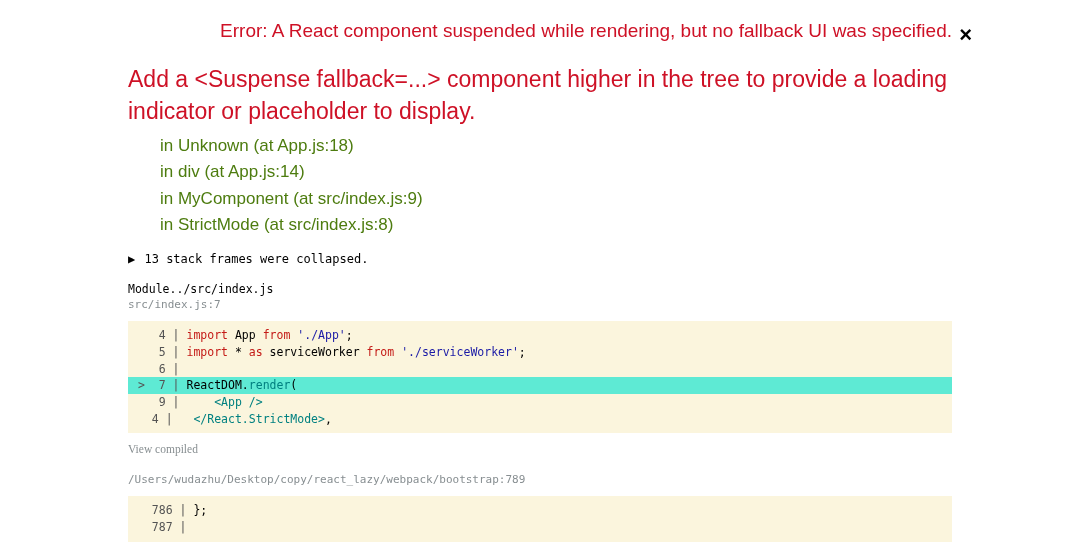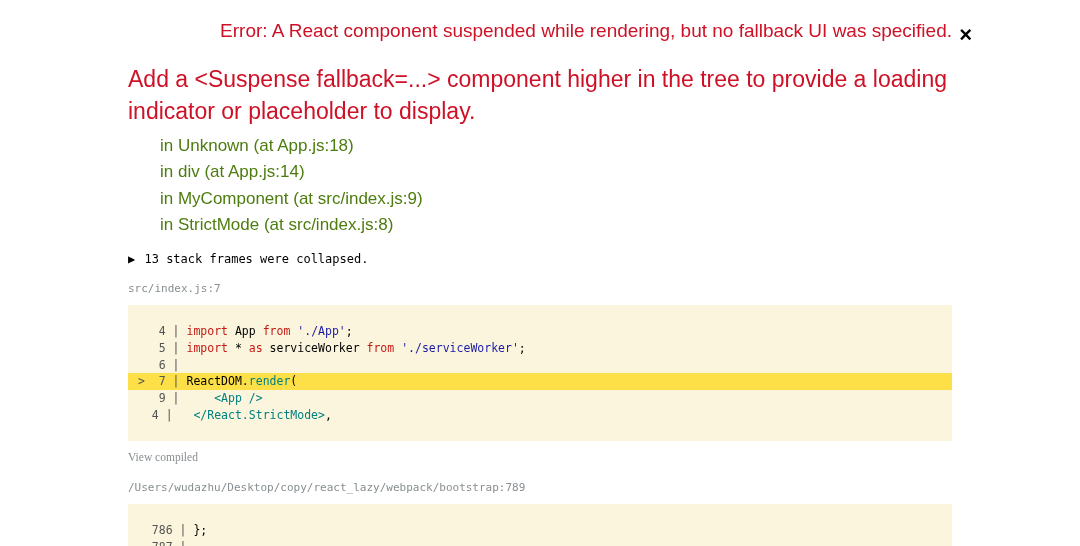--- a/index.html
+++ b/index.html
@@ -74,34 +74,34 @@
     .frame-location {
       font-family: Menlo, Consolas, monospace;
       font-size: 11px;
       color: #878e91;
       margin-bottom: 10px;
     }
     .code-block {
       background: #fbf5dd;
       font-family: Menlo, Consolas, monospace;
       font-size: 11.5px;
-      padding: 18px 0;
+      padding: 6px 0;
       margin-bottom: 10px;
       line-height: 1.45;
     }
     .code-line {
       white-space: pre;
       padding: 0 10px;
     }
     .code-line .gutter {
       color: #545454;
       display: inline-block;
     }
     .code-line.hl {
-      background: #fde047;
+      background: #5eead4;
     }
     .tk-keyword { color: #c41a16; }
     .tk-str { color: #1a1aa6; }
     .tk-ident { color: #000; }
     .tk-jsx { color: #008080; }
     .view-compiled {
       font-family: Liberation Serif, serif;
       font-size: 11.5px;
       color: #878e91;
       margin-bottom: 18px;
@@ -132,20 +132,21 @@
     <span class="trace-line">in div (at App.js:14)</span>
     <span class="trace-line">in MyComponent (at src/index.js:9)</span>
     <span class="trace-line">in StrictMode (at src/index.js:8)</span>
   </div>
 
   <div class="collapsed-frames">
     <span class="arrow">▶</span>
     <span>13 stack frames were collapsed.</span>
   </div>
 
+  <div class="frame-heading">Module../src/index.js</div>
   <div class="frame-location">src/index.js:7</div>
 
   <div class="code-block">
       <div class="code-line"><span class="gutter">   4 | </span><span class="tk-keyword">import</span><span class="tk-ident"> App </span><span class="tk-keyword">from</span><span class="tk-ident"> </span><span class="tk-str">'./App'</span><span class="tk-ident">;</span></div>
       <div class="code-line"><span class="gutter">   5 | </span><span class="tk-keyword">import</span><span class="tk-ident"> * </span><span class="tk-keyword">as</span><span class="tk-ident"> serviceWorker </span><span class="tk-keyword">from</span><span class="tk-ident"> </span><span class="tk-str">'./serviceWorker'</span><span class="tk-ident">;</span></div>
       <div class="code-line"><span class="gutter">   6 | </span></div>
       <div class="code-line hl"><span class="gutter">&gt;  7 | </span><span class="tk-ident">ReactDOM</span><span class="tk-ident">.</span><span class="tk-jsx">render</span><span class="tk-ident">(</span></div>
       <div class="code-line"><span class="gutter">   9 | </span><span class="tk-ident">    </span><span class="tk-jsx">&lt;App /&gt;</span></div>
       <div class="code-line"><span class="gutter">  4 | </span><span class="tk-ident">  </span><span class="tk-jsx">&lt;/React.StrictMode&gt;</span><span class="tk-ident">,</span></div>
     </div>

